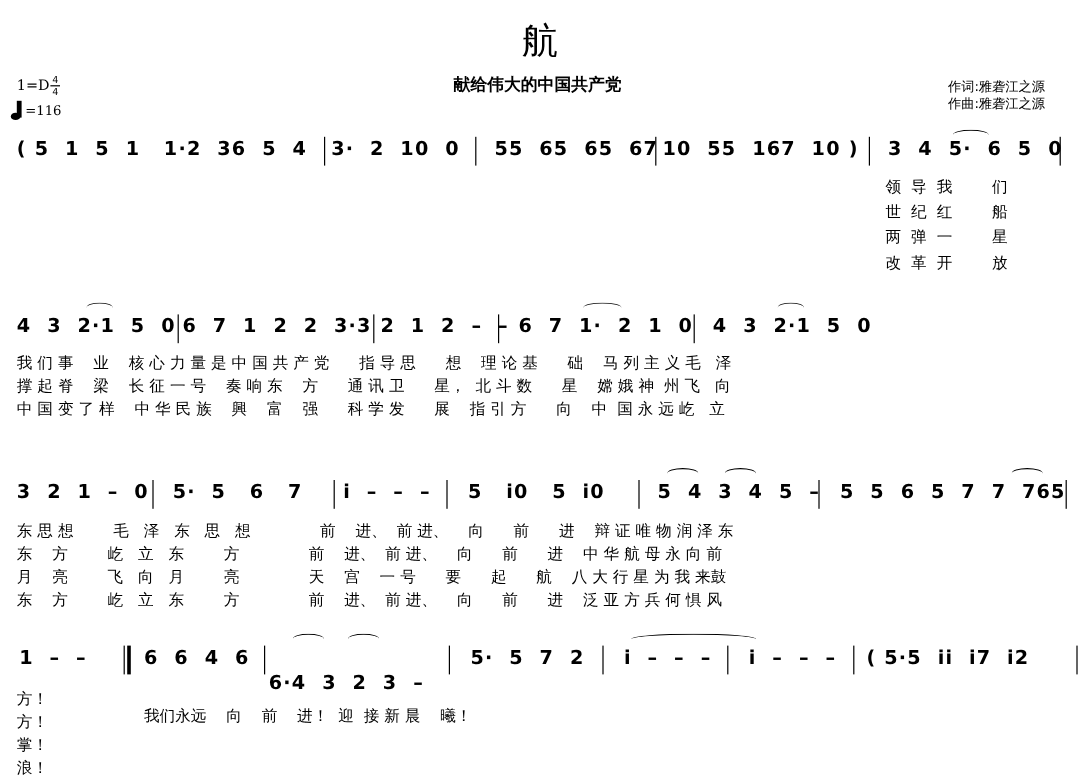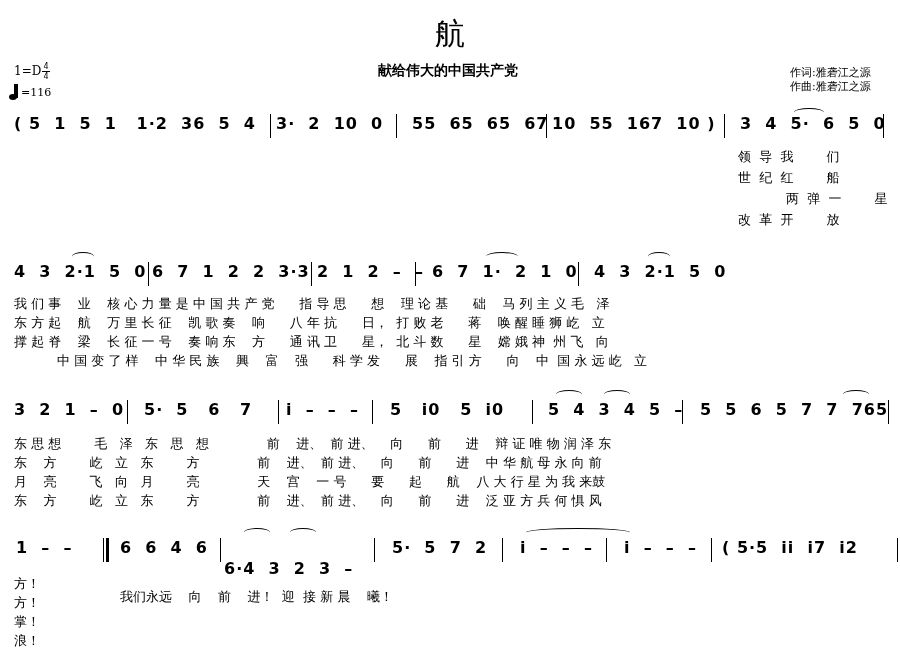--- a/index.html
+++ b/index.html
@@ -46,43 +46,42 @@
   <div class="bar" style="left:546px;"></div>
   <span class="notes" style="left:552px;">10  55  167  10 )</span>
   <div class="bar" style="left:724px;"></div>
   <span class="notes" style="left:740px;">3  4  5·  6  5  0</span>
   <div class="bar" style="left:883px;"></div>
   <div class="slur" style="left:794px;top:-6px;width:30px;"></div>
 </div>
 <div class="abs" style="left:738px;top:146px;line-height:21px;">
   <div class="lyric-line" style="position:relative;">领  导  我        们</div>
   <div class="lyric-line" style="position:relative;">世  纪  红        船</div>
-  <div class="lyric-line" style="position:relative;margin-left:48px;">两  弹  一        星</div>
+  <div class="lyric-line" style="position:relative;">两  弹  一        星</div>
   <div class="lyric-line" style="position:relative;">改  革  开        放</div>
 </div>
 
 <div class="row" style="top:262px;">
   <span class="notes" style="left:14px;">4  3  2·1  5  0</span>
   <div class="bar" style="left:148px;"></div>
   <span class="notes" style="left:152px;">6  7  1  2  2  3·3</span>
   <div class="bar" style="left:311px;"></div>
   <span class="notes" style="left:317px;">2  1  2  –  –</span>
   <div class="bar" style="left:415px;"></div>
   <span class="notes" style="left:432px;">6  7  1·  2  1  0</span>
   <div class="bar" style="left:578px;"></div>
   <span class="notes" style="left:594px;">4  3  2·1  5  0</span>
   <div class="slur" style="left:72px;top:-10px;width:22px;"></div>
   <div class="slur" style="left:486px;top:-10px;width:32px;"></div>
   <div class="slur" style="left:648px;top:-10px;width:22px;"></div>
 </div>
 <div class="abs" style="left:14px;top:294px;line-height:19px;">
   <div class="lyric-line" style="position:relative;">我 们 事    业    核 心 力 量 是 中 国 共 产 党      指 导 思      想    理 论 基      础    马 列 主 义 毛   泽</div>
-  <div class="lyric-line" style="position:relative;">东 方 起    航    万 里 长 征    凯 歌 奏    响      八 年 抗      日，  打 败 老      蒋    唤 醒 睡 狮 屹   立</div>
   <div class="lyric-line" style="position:relative;">撑 起 脊    梁    长 征 一 号    奏 响 东    方      通 讯 卫      星，  北 斗 数      星    嫦 娥 神  州 飞   向</div>
-  <div class="lyric-line" style="position:relative;margin-left:43px;">中 国 变 了 样    中 华 民 族    興    富    强      科 学 发      展    指 引 方      向    中  国 永 远 屹   立</div>
+  <div class="lyric-line" style="position:relative;">中 国 变 了 样    中 华 民 族    興    富    强      科 学 发      展    指 引 方      向    中  国 永 远 屹   立</div>
 </div>
 
 <div class="row" style="top:400px;">
   <span class="notes" style="left:14px;">3  2  1  –  0</span>
   <div class="bar" style="left:127px;"></div>
   <span class="notes" style="left:144px;">5·  5   6   7</span>
   <div class="bar" style="left:278px;"></div>
   <span class="notes" style="left:286px;">i  –  –  –</span>
   <div class="bar" style="left:372px;"></div>
   <span class="notes" style="left:390px;">5   i0   5  i0</span>

